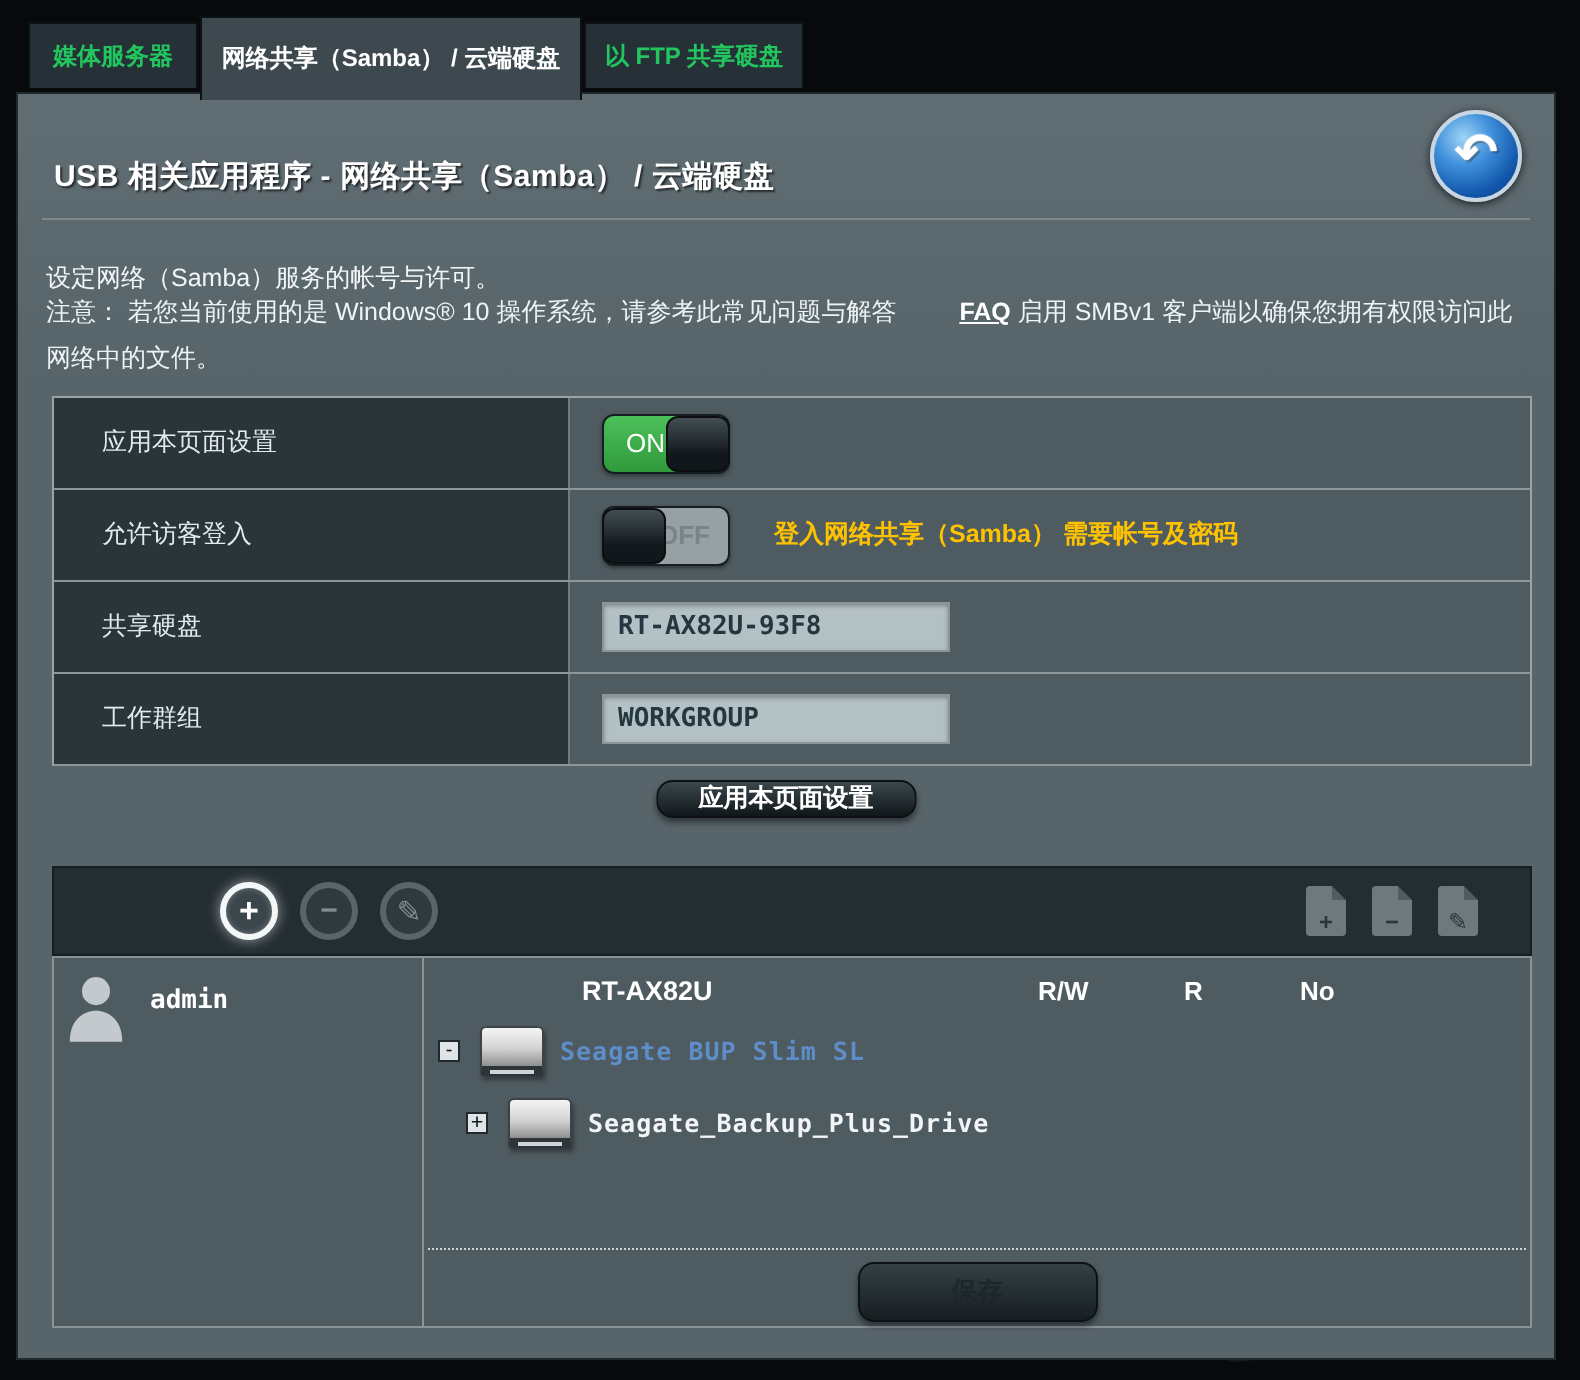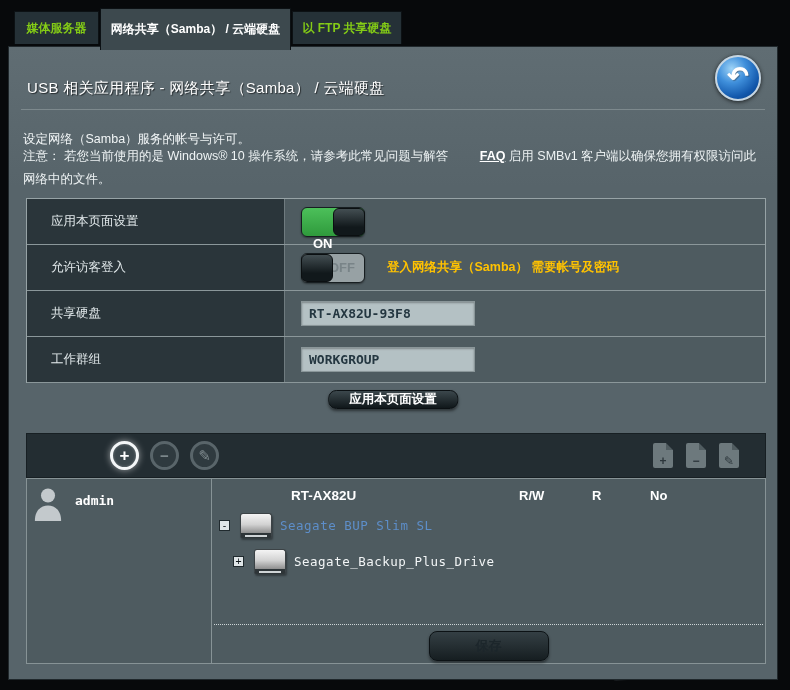--- a/index.html
+++ b/index.html
@@ -4,32 +4,32 @@
 <style>
   html,body{margin:0;padding:0;}
   body{
     width:790px;height:690px;background:#07090b;position:relative;overflow:hidden;
     font-family:"Liberation Sans","DejaVu Sans",sans-serif;
     -webkit-font-smoothing:antialiased;
   }
   
   .tab{
     position:absolute;box-sizing:border-box;display:flex;align-items:center;justify-content:center;
-    background:#253137;color:#84cc16;font-size:12px;font-weight:bold;
+    background:#253137;color:#22c55e;font-size:12px;font-weight:bold;
     border:1px solid #0c1114;border-bottom:none;cursor:pointer;white-space:nowrap;
   }
   .tab.active{background:#3d494e;color:#ffffff;z-index:3;}
   
   .panel{
     position:absolute;left:8px;top:46px;width:770px;height:634px;box-sizing:border-box;
     background:linear-gradient(#606d73,#57646a 140px);
     border:1px solid #20282c;z-index:2;
   }
   .page-title{
-    position:absolute;left:18px;top:32px;font-size:15px;font-weight:normal;color:#ffffff;
+    position:absolute;left:18px;top:32px;font-size:15px;font-weight:bold;color:#ffffff;
     text-shadow:1px 1px 1px rgba(0,0,0,.6);letter-spacing:.3px;
   }
   .back-btn{
     position:absolute;right:16px;top:8px;width:42px;height:42px;border-radius:50%;cursor:pointer;
     background:radial-gradient(circle at 35% 28%,#9fd4f7 0%,#3f8fdb 35%,#1257ab 70%,#083c7e 100%);
     border:2px solid #c7d6e2;box-shadow:0 1px 4px rgba(0,0,0,.7);
     display:flex;align-items:center;justify-content:center;
   }
   .back-btn .glyph{color:#fff;font-size:26px;font-weight:bold;line-height:1;margin-top:-4px;
     text-shadow:0 0 1px #fff,1px 1px 1px rgba(0,0,0,.4);}
@@ -48,21 +48,21 @@
     display:flex;align-items:center;padding-left:24px;border-right:1px solid #6f7b7f;
   }
   .s-value{flex:1;background:#4e5b60;display:flex;align-items:center;padding-left:16px;}
   
   .toggle{position:relative;width:64px;height:30px;border-radius:6px;box-sizing:border-box;cursor:pointer;
     border:1px solid #171e21;box-shadow:0 1px 2px rgba(0,0,0,.4);}
   .toggle .knob{position:absolute;top:0;width:32px;height:28px;border-radius:6px;
     background:linear-gradient(#434e52,#11181b 70%);border:1px solid #0b0f11;box-sizing:border-box;}
   .toggle.on{background:linear-gradient(#4cc05a,#2f9a3c);}
   .toggle.on .knob{right:-1px;}
-  .toggle.on .t-label{position:absolute;left:11px;top:6px;color:#fff;font-size:13px;font-weight:bold;margin-top:22px;}
+  .toggle.on .t-label{position:absolute;left:11px;top:6px;color:#fff;font-size:13px;font-weight:normal;}
   .toggle.off{background:#97a1a4;}
   .toggle.off .knob{left:-1px;}
   .toggle.off .t-label{position:absolute;right:9px;top:6px;color:#798488;font-size:13px;font-weight:bold;}
   .hint-text{margin-left:22px;font-size:12.5px;font-weight:bold;color:#ffc200;}
   .text-input{
     width:174px;height:25px;box-sizing:border-box;background:#b4c1c4;border:1px solid #8a9699;
     box-shadow:inset 0 1px 2px rgba(0,0,0,.3);color:#243741;font-size:13px;font-weight:bold;
     font-family:"DejaVu Sans Mono","Liberation Mono",monospace;padding:0 7px;
   }
   .apply-btn{
@@ -105,21 +105,21 @@
   .tree-row.r1{left:7px;top:34px;}
   .tree-row.r2{left:21px;top:70px;}
   .expander{width:11px;height:11px;box-sizing:border-box;border:1px solid #202a2e;background:#dfe5e7;
     color:#10181c;font-size:10px;line-height:9px;text-align:center;flex:0 0 auto;cursor:pointer;
     font-family:"DejaVu Sans Mono",monospace;}
   .disk-icon{width:30px;height:19px;margin-left:10px;border-radius:3px 3px 2px 2px;flex:0 0 auto;
     background:linear-gradient(#f4f4f4 0%,#d2d2d2 55%,#8f8f8f 100%);
     border:1px solid #3c4346;border-bottom:5px solid #2e3538;box-shadow:1px 2px 2px rgba(0,0,0,.35);
     position:relative;}
   .disk-icon::after{content:"";position:absolute;left:4px;right:4px;bottom:-4px;height:2px;background:#cfd4d6;}
-  .drive-name{margin-left:8px;font-size:12.5px;font-weight:normal;letter-spacing:.5px;
+  .drive-name{margin-left:8px;font-size:12.5px;font-weight:bold;letter-spacing:.5px;
     font-family:"DejaVu Sans Mono","Liberation Mono",monospace;}
   .drive-name.link{color:#5d8ec9;}
   .drive-name.plain{color:#f2f5f6;}
   .dotted-sep{position:absolute;left:2px;right:2px;top:145px;border-top:1px dotted #cdd5d7;}
   .save-btn{
     position:absolute;left:50%;top:152px;transform:translateX(-50%);width:120px;height:30px;
     background:linear-gradient(#343f44,#161e21);border:1px solid #0c1215;border-radius:8px;
     color:#1c262b;font-size:13px;font-weight:bold;cursor:pointer;box-shadow:0 2px 3px rgba(0,0,0,.45);
     font-family:inherit;
   }

